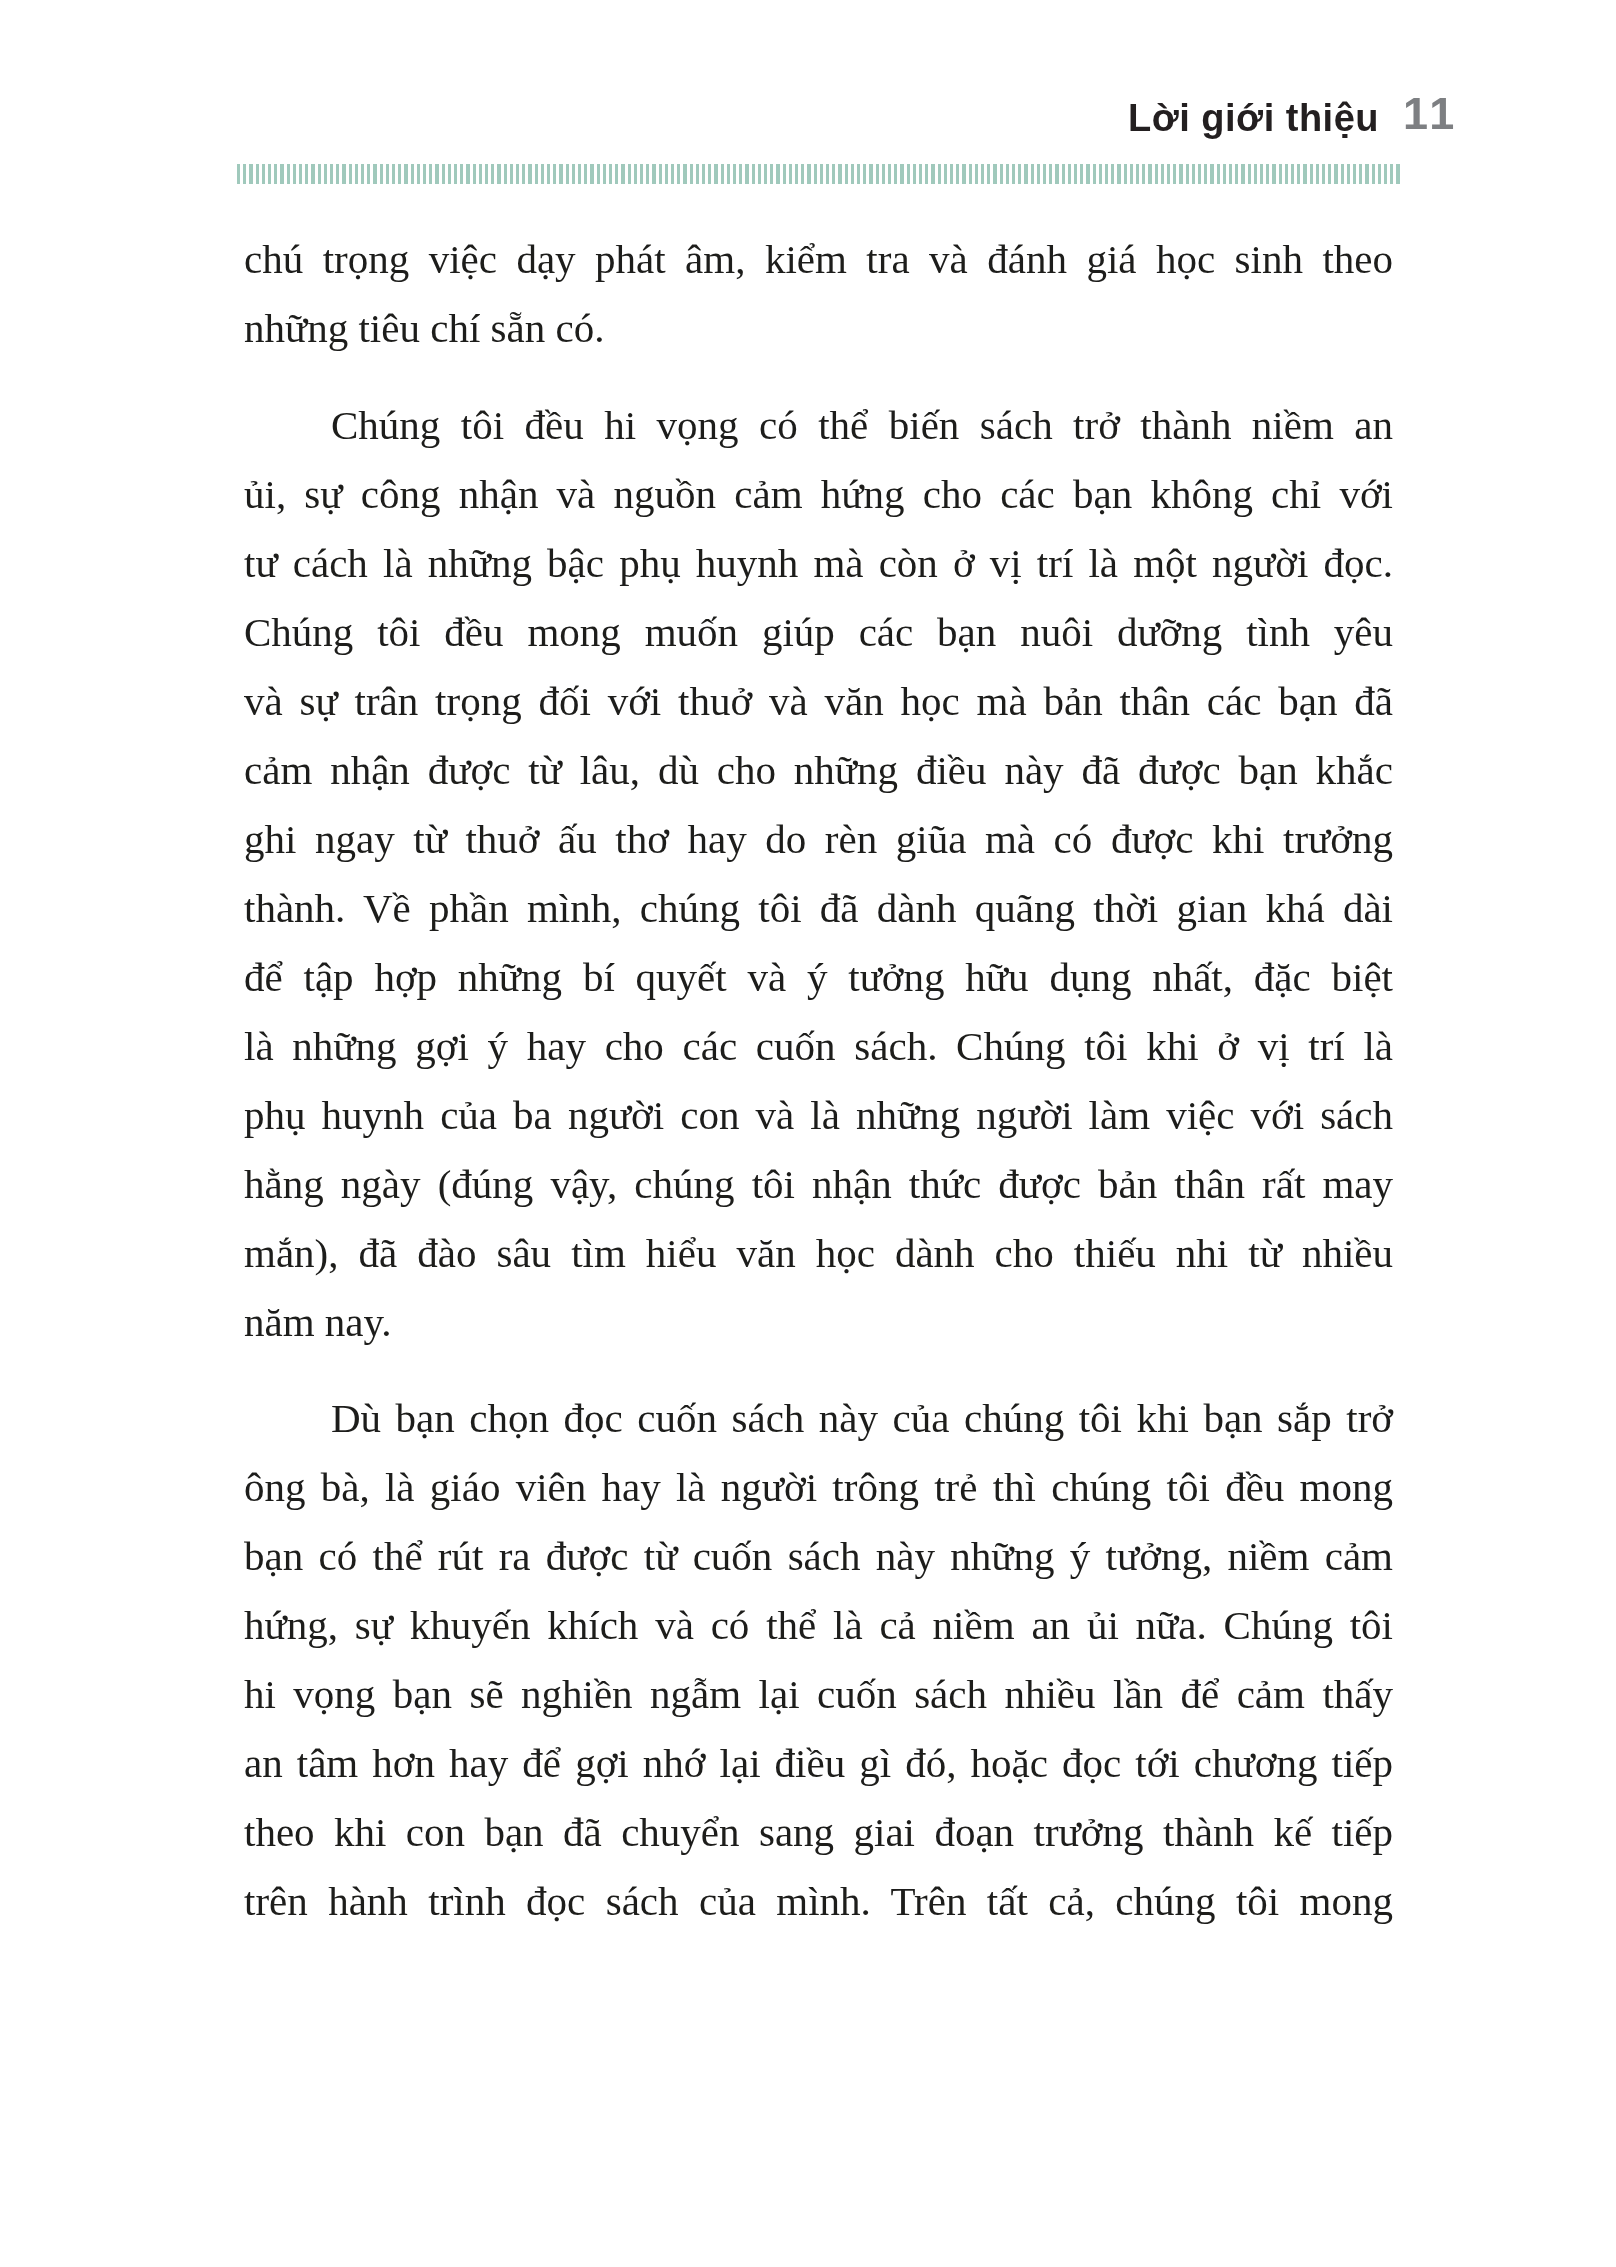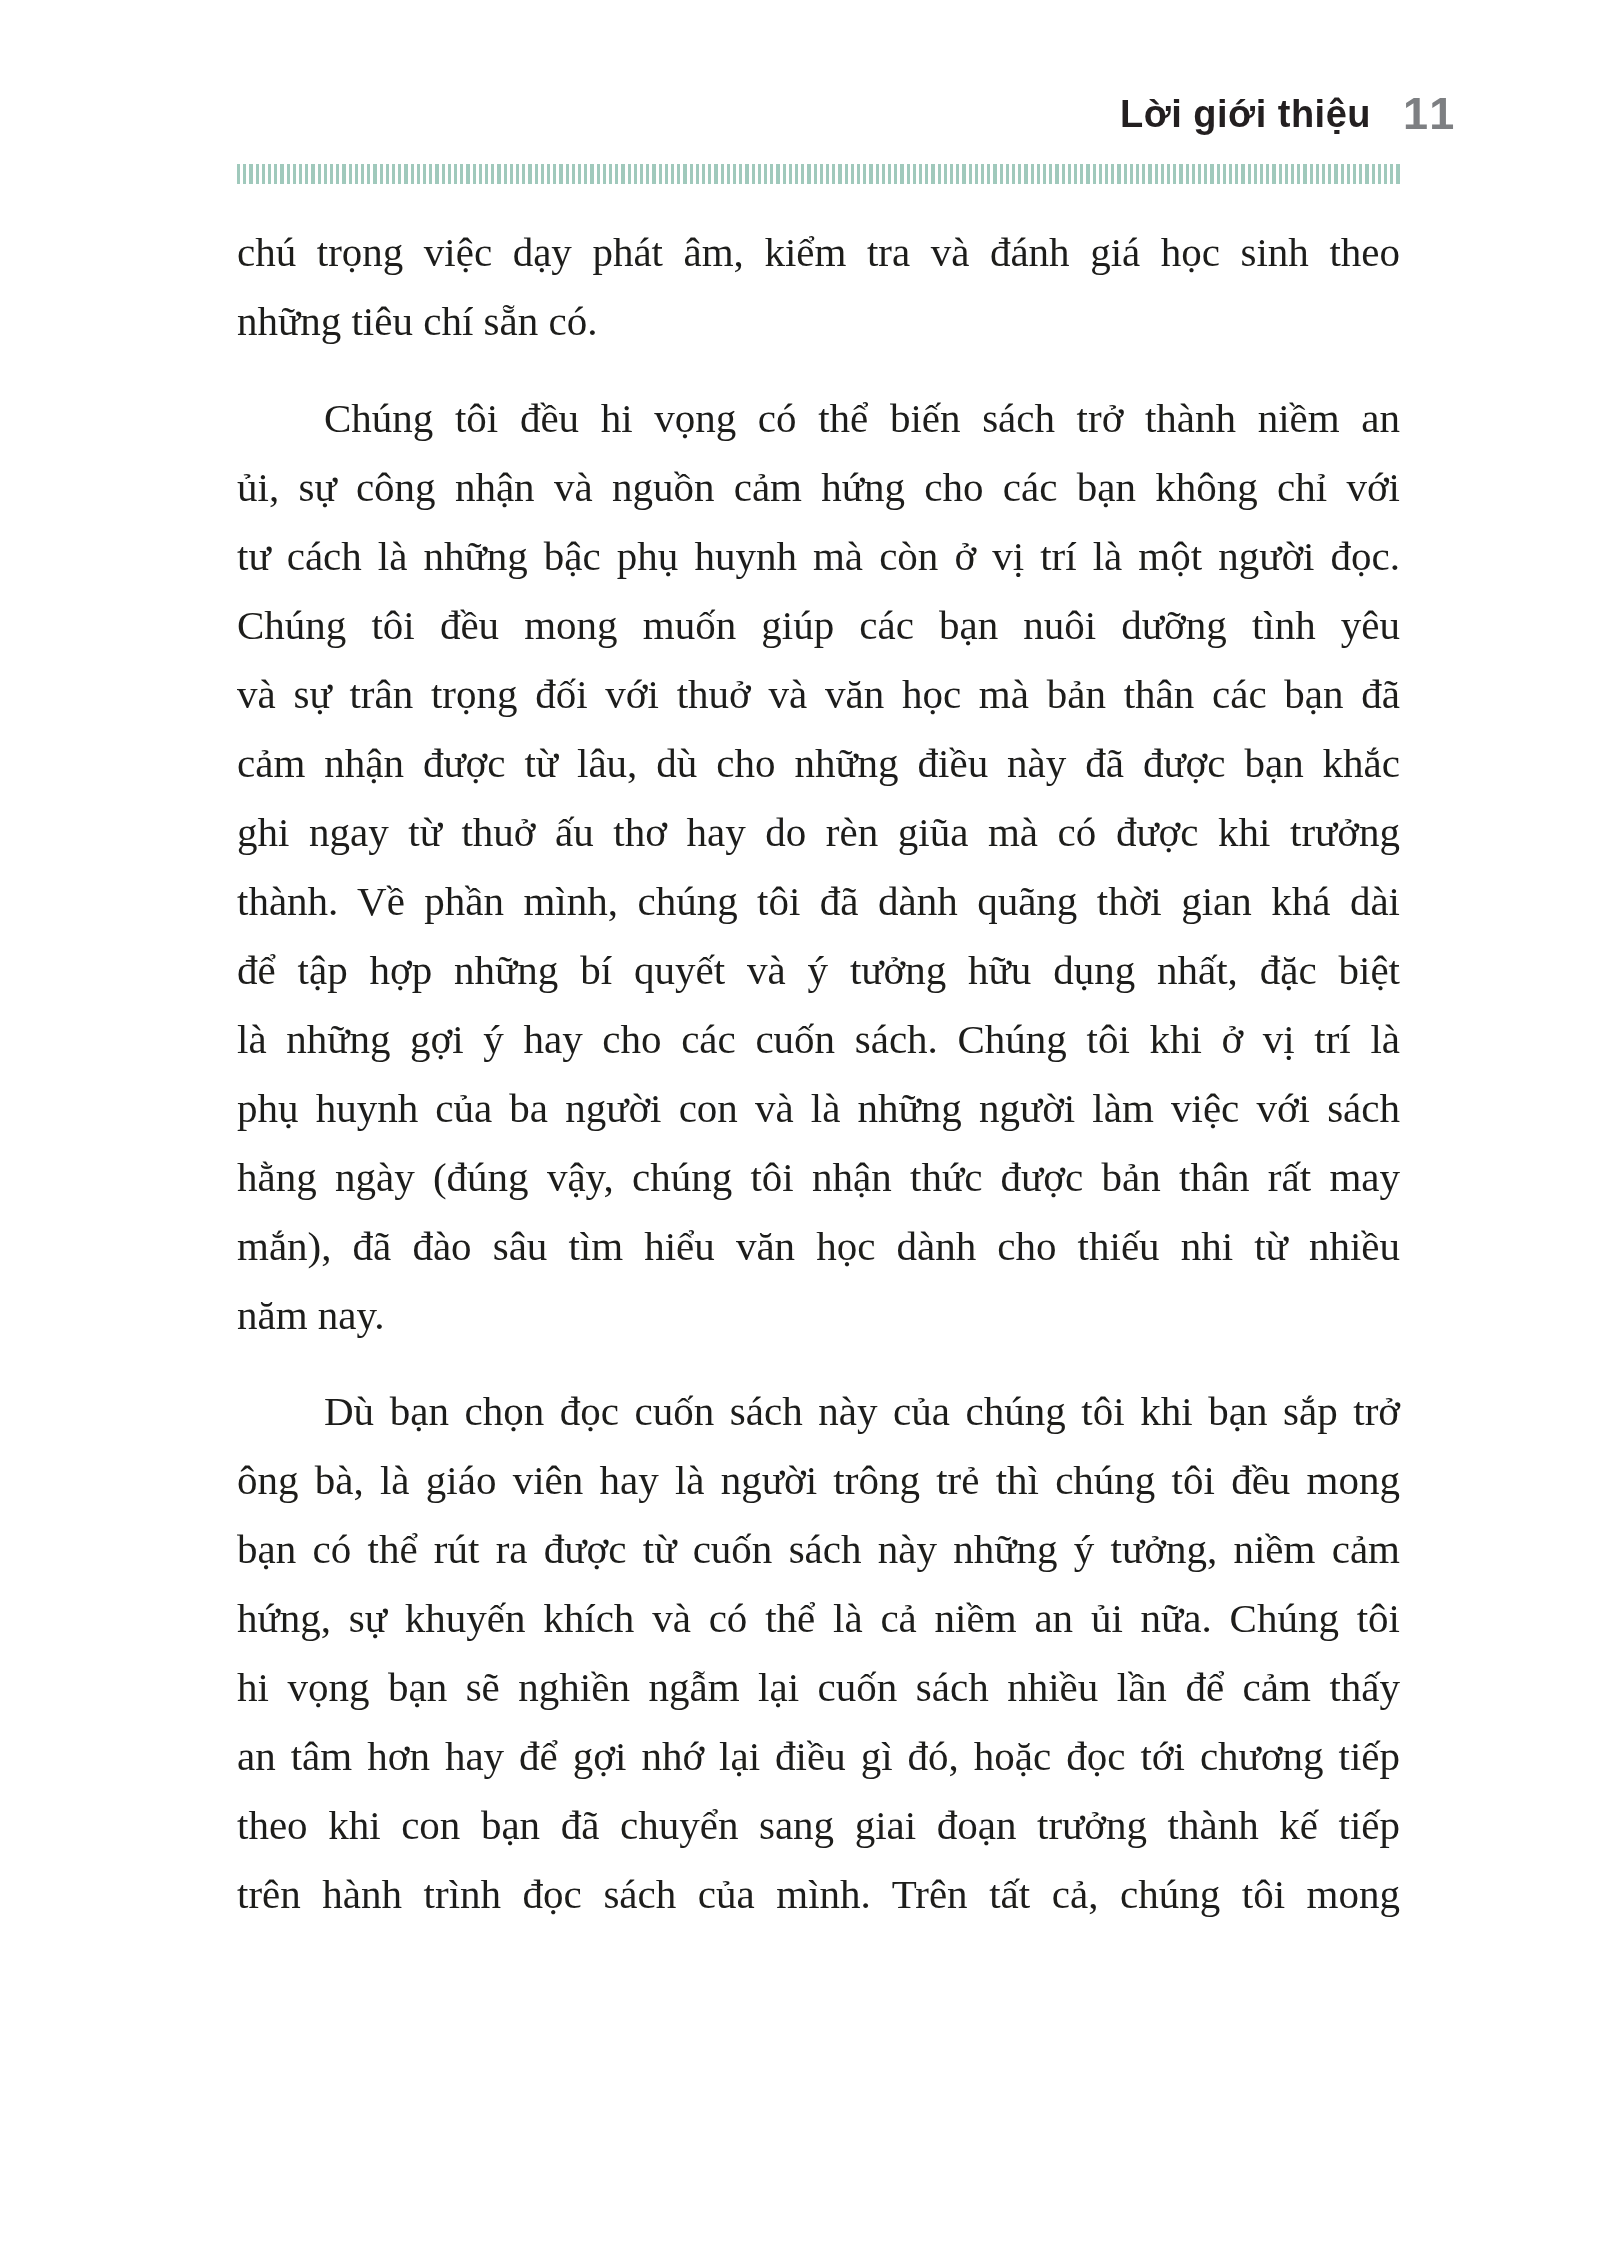--- a/index.html
+++ b/index.html
@@ -15,22 +15,22 @@
     overflow: hidden;
     font-family: "Liberation Serif", "DejaVu Serif", serif;
   }
 
   
   .running-header {
     position: absolute;
     top: 88px;
     right: 158px;
     display: flex;
-    align-items: center;
-    gap: 32px;
+    align-items: flex-end;
+    gap: 24px;
     white-space: nowrap;
   }
   .running-header .section-title {
     font-family: "Liberation Sans", "DejaVu Sans", sans-serif;
     font-weight: bold;
     font-size: 38px;
     letter-spacing: 0.5px;
     color: #231f20;
   }
   .running-header .page-number {
@@ -58,21 +58,21 @@
   
   .body-text {
     position: absolute;
     left: 237px;
     top: 218px;
     width: 1163px;
     font-size: 41px;
     line-height: 69px;
     color: #1d1d1b;
   }
-  .paragraph { margin: 0; font-family: Liberation Serif, serif; }
+  .paragraph { margin: 7px; font-family: Liberation Serif, serif; }
   .paragraph + .paragraph { margin-top: 27.5px; }
   .text-line {
     text-align: justify;
     text-align-last: justify;
     text-justify: inter-word;
   }
   .text-line.flush {
     text-align-last: left;
   }
   .text-line.indent {

